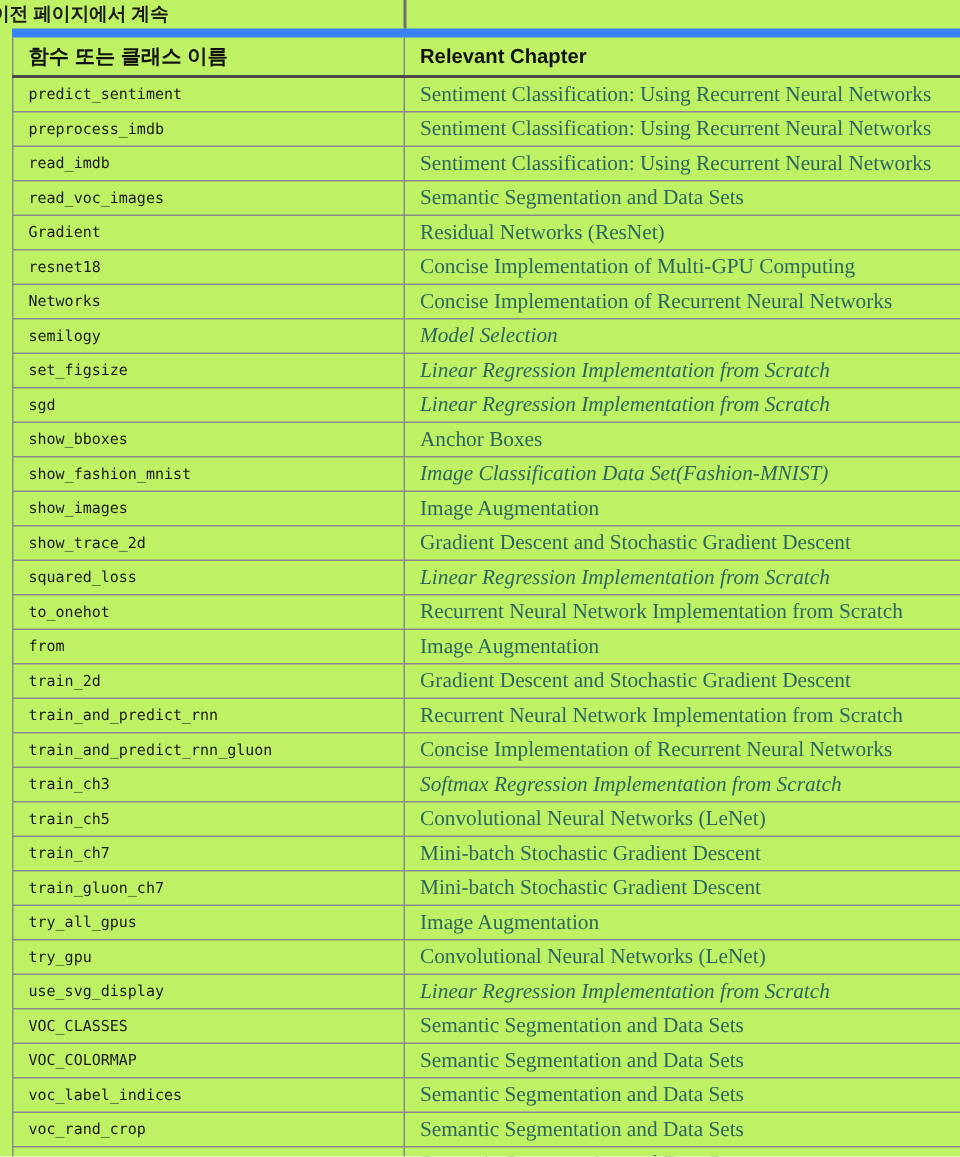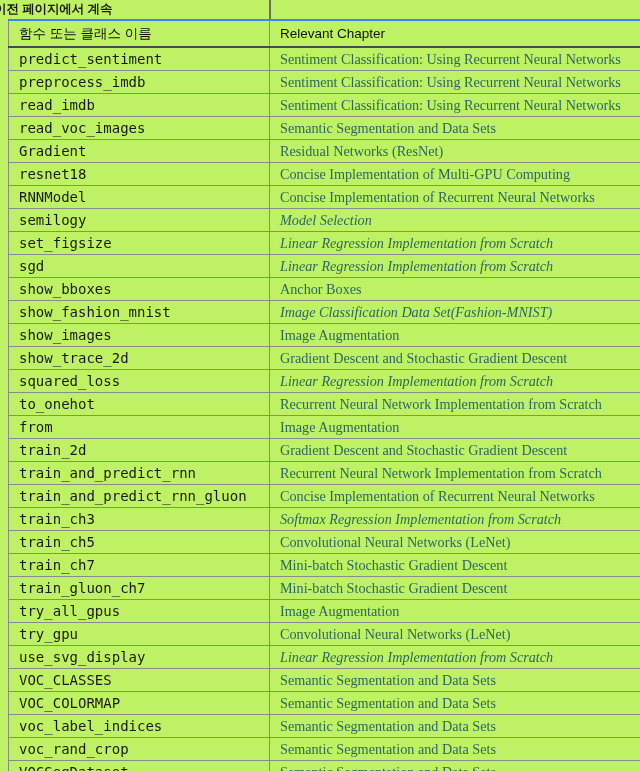--- a/index.html
+++ b/index.html
@@ -75,36 +75,36 @@
     padding: 0 0 0 10px;
     height: 22px;
     vertical-align: middle;
     overflow: hidden;
     white-space: nowrap;
     text-align: left;
   }
 
   
   table.fn-table thead th {
-    border-top: 2px solid #3b82f6;
+    border-top: 6px solid #3b82f6;
     border-bottom: 2px solid #4a4a4a;
     height: 25px;
     font-family: "Liberation Sans", sans-serif;
     font-size: 13.5px;
-    font-weight: 400;
+    font-weight: 700;
     color: #111111;
   }
   table.fn-table thead th.h-chapter {
     font-size: 13.5px;
   }
 
   
   table.fn-table td.cell-name {
     font-family: "DejaVu Sans Mono", "Liberation Mono", monospace;
-    font-size: 14px;
+    font-size: 10px;
     color: #1a1a1a;
     letter-spacing: 0px;
   }
 
   
   table.fn-table td.cell-chapter {
     font-family: "Liberation Serif", "DejaVu Serif", serif;
     font-size: 14.2px;
     color: #2d6660;
   }
@@ -152,21 +152,21 @@
           </tr>
           <tr>
             <td class="cell-name">Gradient</td>
             <td class="cell-chapter">Residual Networks (ResNet)</td>
           </tr>
           <tr>
             <td class="cell-name">resnet18</td>
             <td class="cell-chapter">Concise Implementation of Multi-GPU Computing</td>
           </tr>
           <tr>
-            <td class="cell-name">RNNModel</td>
+            <td class="cell-name">Networks</td>
             <td class="cell-chapter">Concise Implementation of Recurrent Neural Networks</td>
           </tr>
           <tr>
             <td class="cell-name">semilogy</td>
             <td class="cell-chapter italic">Model Selection</td>
           </tr>
           <tr>
             <td class="cell-name">set_figsize</td>
             <td class="cell-chapter italic">Linear Regression Implementation from Scratch</td>
           </tr>

